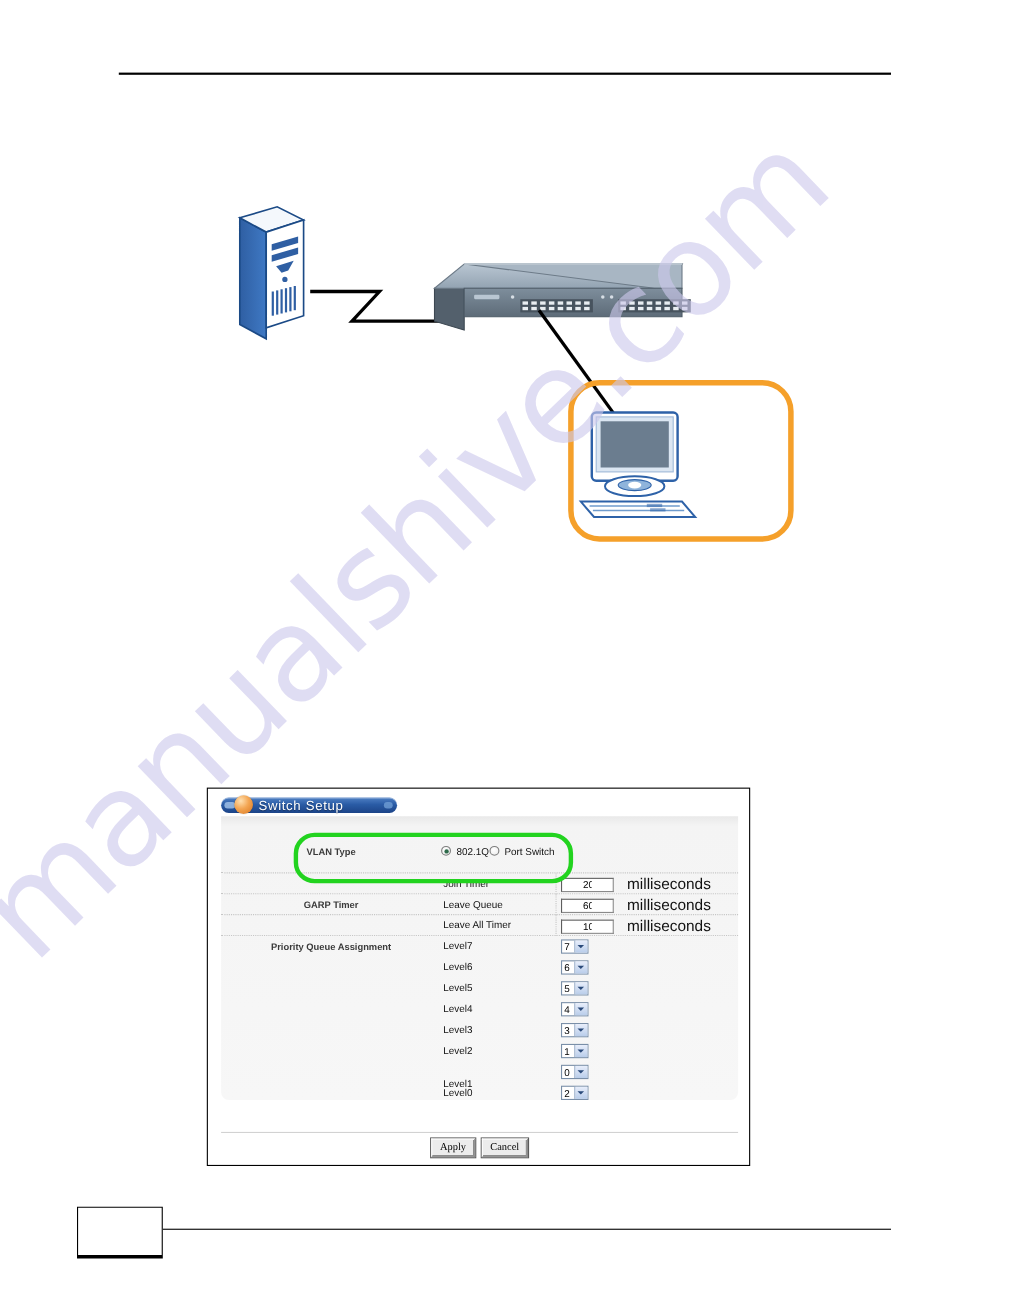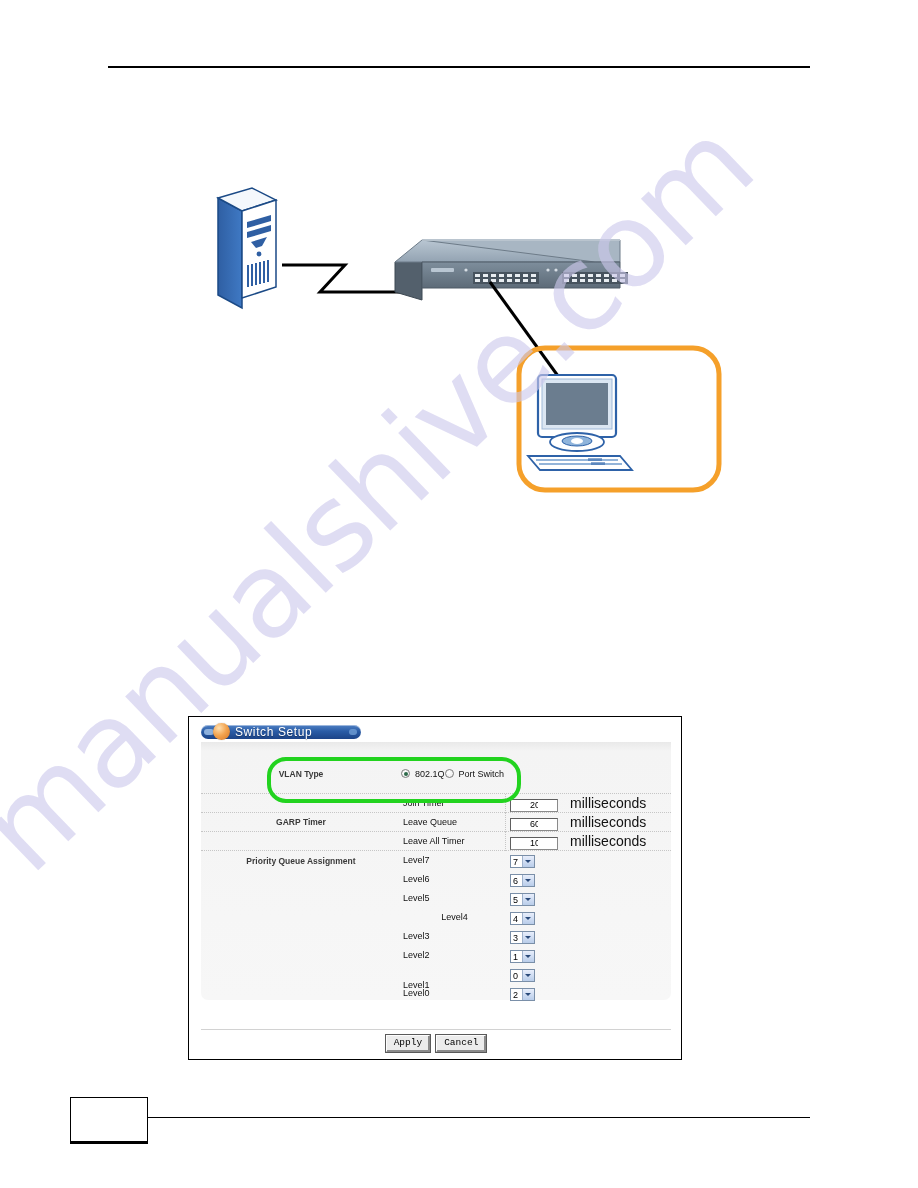--- a/index.html
+++ b/index.html
@@ -317,21 +317,21 @@
     position: absolute;
     left: 0;
     top: 318px;
     width: 494px;
     display: flex;
     justify-content: center;
     gap: 6px;
   }
   .btn {
     font-size: 9.5px;
-    font-family: Liberation Mono, monospace;
+    font-family: Liberation Serif, serif;
     padding: 1px 7px 2px 7px;
     background: #ececec;
     border: 1px solid #8c8c8c;
     border-top-color: #fdfdfd;
     border-left-color: #fdfdfd;
     box-shadow: inset -1px -1px 0 #8c8c8c, 0 0 0 1px #5a5a5a;
     color: #000;
     line-height: 12px;
   }
 </style>
@@ -564,21 +564,21 @@
           <div class="col-field">
             <span class="selbox">
               <span class="val">5</span>
               <span class="arrow"></span>
             </span>
           </div>
         </div>
 
         <div class="row no-rule">
           <div class="col-label">&nbsp;</div>
-          <div class="col-sublabel" style="border-right:none;text-align:center;">Level4</div>
+          <div class="col-sublabel" style="border-right:none;">Level4</div>
           <div class="col-field">
             <span class="selbox">
               <span class="val">4</span>
               <span class="arrow"></span>
             </span>
           </div>
         </div>
 
         <div class="row no-rule">
           <div class="col-label">&nbsp;</div>

